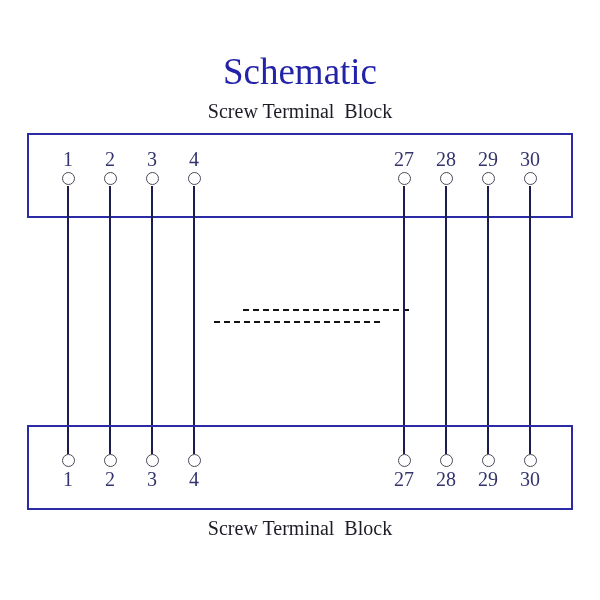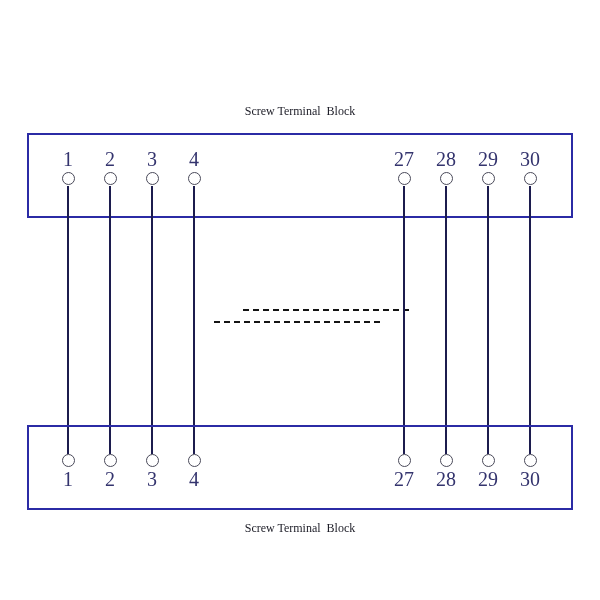--- a/index.html
+++ b/index.html
@@ -23,21 +23,21 @@
     text-align: center;
     font-size: 37px;
     line-height: 40px;
     color: var(--title-blue, #2323aa);
   }
   .block-label {
     position: absolute;
     left: 0;
     width: 100%;
     text-align: center;
-    font-size: 12px;
+    font-size: 20px;
     line-height: 24px;
     color: var(--label-dark, #1c1c26);
     white-space: pre;
   }
   #top-label { top: 99px; }
   #bottom-label { top: 516px; }
   .tblock {
     position: absolute;
     left: 27px;
     width: 546px;
@@ -85,20 +85,21 @@
     background-image: repeating-linear-gradient(90deg,
       var(--dash-black, #141414) 0 6px, transparent 6px 10px);
   }
   #dash-top    { left: 214px; top: 174px; width: 170px; }
   #dash-mid    { left: 214px; top: 321px; width: 170px; }
 </style>
 </head>
 <body>
 
 <div id="canvas">
+  <div id="title">Schematic</div>
 
   <div id="top-label" class="block-label">Screw Terminal  Block</div>
 
   <div id="top-block" class="tblock">
     <div id="dash-top" class="dashline"></div>
   <div class="terminal" style="left: 19px;">
         <span class="t-num">1</span>
         <span class="t-circ"></span>
       </div>
       <div class="terminal" style="left: 61px;">

